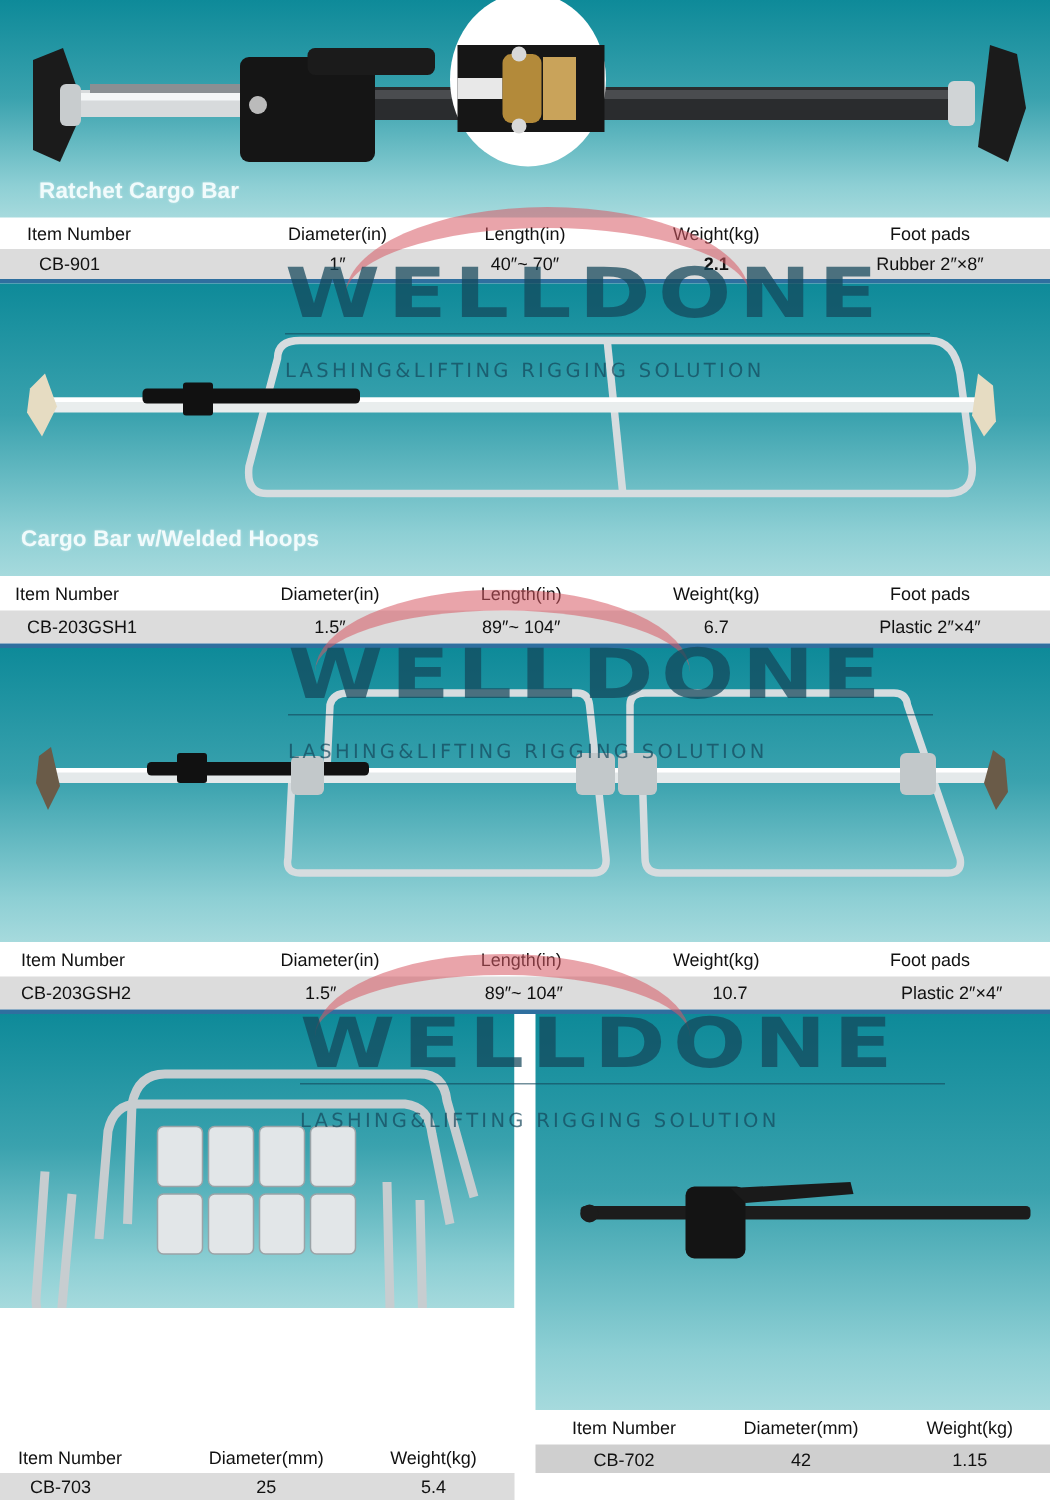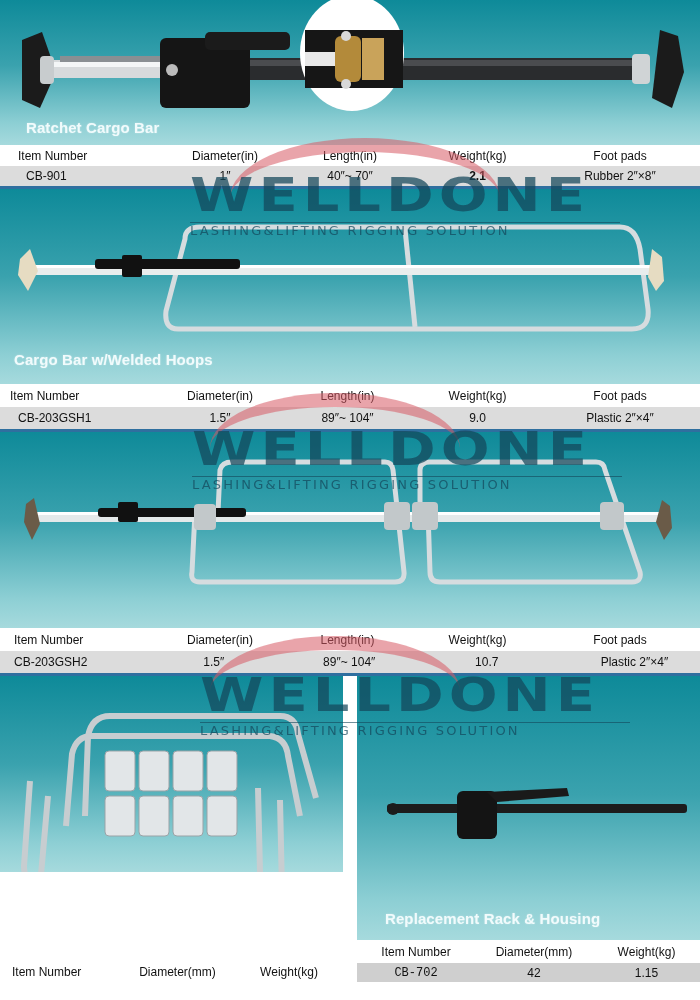--- a/index.html
+++ b/index.html
@@ -10,21 +10,21 @@
   .row { display: flex; height: 20px; align-items: center; font-size: 12px; color: #111; }
   .row.head { background: #ffffff; }
   .row.data { background: #dcdcdc; }
   .row.data2 { background: #cfcfcf; }
   .cell { text-align: center; }
   .cell.first { text-align: left; padding-left: 18px; }
   .sep-bar { position: absolute; left: 0; width: 700px; height: 3px; background: #2f6f9f; }
   .watermark { position: absolute; pointer-events: none; }
   .wm-text { font-family: "DejaVu Sans", sans-serif; font-weight: bold; font-size: 46px; color: rgba(20,70,90,0.72); letter-spacing: 4px; transform: scaleX(1.25); transform-origin: left; line-height: 46px; }
   .wm-line { height: 1px; background: rgba(20,70,90,0.6); margin-top: 4px; width: 430px; }
-  .wm-sub { font-family: "DejaVu Sans", sans-serif; font-size: 13px; color: rgba(20,70,90,0.7); letter-spacing: 2.2px; margin-top: 0; }
+  .wm-sub { font-family: "DejaVu Sans", sans-serif; font-size: 13px; color: rgba(20,70,90,0.7); letter-spacing: 2.2px; margin-top: 17px; }
   .wm-arc { position: absolute; border-top: 14px solid rgba(215,90,100,0.55); border-radius: 50%; }
   .divider-v { position: absolute; width: 14px; background: #ffffff; }
 </style>
 </head>
 <body>
 
 <div class="panel" style="top:0;height:145px;">
   <svg width="700" height="145" style="position:absolute;left:0;top:0;">
 
     <polygon points="22,40 42,32 56,72 40,108 22,100" fill="#1b1b1b"></polygon>
@@ -91,21 +91,21 @@
     <div class="cell first" style="width:160px;padding-left:10px;">Item Number</div>
     <div class="cell" style="width:120px;">Diameter(in)</div>
     <div class="cell" style="width:135px;">Length(in)</div>
     <div class="cell" style="width:125px;">Weight(kg)</div>
     <div class="cell" style="width:160px;">Foot pads</div>
   </div>
   <div class="row data" style="height:22px;">
     <div class="cell first" style="width:160px;">CB-203GSH1</div>
     <div class="cell" style="width:120px;">1.5″</div>
     <div class="cell" style="width:135px;">89″~ 104″</div>
-    <div class="cell" style="width:125px;">9.0</div>
+    <div class="cell" style="width:125px;">6.7</div>
     <div class="cell" style="width:160px;">Plastic 2″×4″</div>
   </div>
 </div>
 <div class="sep-bar" style="top:429px;"></div>
 
 <div class="panel" style="top:432px;height:196px;">
   <svg width="700" height="196" style="position:absolute;left:0;top:0;">
     <path d="M218,80 L220,38 Q222,30 232,30 L385,30 Q392,30 393,38 L404,140 Q405,150 395,150 L200,150 Q190,150 192,140 L195,80" fill="none" stroke="#d6dcdf" stroke-width="5"></path>
     <path d="M420,80 L420,38 Q420,30 430,30 L596,30 Q604,30 605,38 L640,140 Q642,150 632,150 L440,150 Q430,150 430,140 L428,80" fill="none" stroke="#d6dcdf" stroke-width="5"></path>
     <rect x="36" y="80" width="630" height="10" rx="4" fill="#e4e9ea"></rect>
@@ -158,39 +158,43 @@
   <div class="panel-title" style="left:26px;top:234px;">Cargo Hoop Sets</div>
 </div>
 <div class="divider-v" style="left:343px;top:676px;height:324px;"></div>
 <div class="panel" style="top:676px;left:357px;width:343px;height:264px;">
   <svg width="343" height="264" style="position:absolute;left:0;top:0;">
     <rect x="30" y="128" width="300" height="9" rx="3" fill="#1c1c1c"></rect>
     <rect x="100" y="115" width="40" height="48" rx="6" fill="#141414"></rect>
     <polygon points="130,116 210,112 212,120 140,126" fill="#1a1a1a"></polygon>
     <circle cx="36" cy="133" r="6" fill="#1c1c1c"></circle>
   </svg>
-  <div class="panel-title" style="left:28px;top:234px;">Replacement Rack &amp; Housing</div>
 </div>
 
 <div class="table" style="top:962px;width:343px;">
   <div class="row head" style="height:20px;">
     <div class="cell first" style="width:120px;padding-left:12px;">Item Number</div>
     <div class="cell" style="width:115px;">Diameter(mm)</div>
     <div class="cell" style="width:108px;">Weight(kg)</div>
   </div>
+  <div class="row data" style="height:18px;">
+    <div class="cell first" style="width:120px;padding-left:20px;">CB-703</div>
+    <div class="cell" style="width:115px;">25</div>
+    <div class="cell" style="width:108px;">5.4</div>
+  </div>
 </div>
 
 <div class="table" style="top:941px;left:357px;width:343px;">
   <div class="row head" style="height:21px;">
     <div class="cell" style="width:118px;">Item Number</div>
     <div class="cell" style="width:118px;">Diameter(mm)</div>
     <div class="cell" style="width:107px;">Weight(kg)</div>
   </div>
   <div class="row data2" style="height:19px;margin-top:1px;">
-    <div class="cell" style="width:118px;font-family:Liberation Mono, monospace;">CB-702</div>
+    <div class="cell" style="width:118px;">CB-702</div>
     <div class="cell" style="width:118px;">42</div>
     <div class="cell" style="width:107px;">1.15</div>
   </div>
 </div>
 
 <div class="wm-arc" style="left:230px;top:138px;width:270px;height:120px;"></div>
 <div class="watermark" style="left:190px;top:172px;">
   <div class="wm-text">WELLDONE</div>
   <div class="wm-line"></div>
   <div class="wm-sub">LASHING&amp;LIFTING RIGGING SOLUTION</div>

